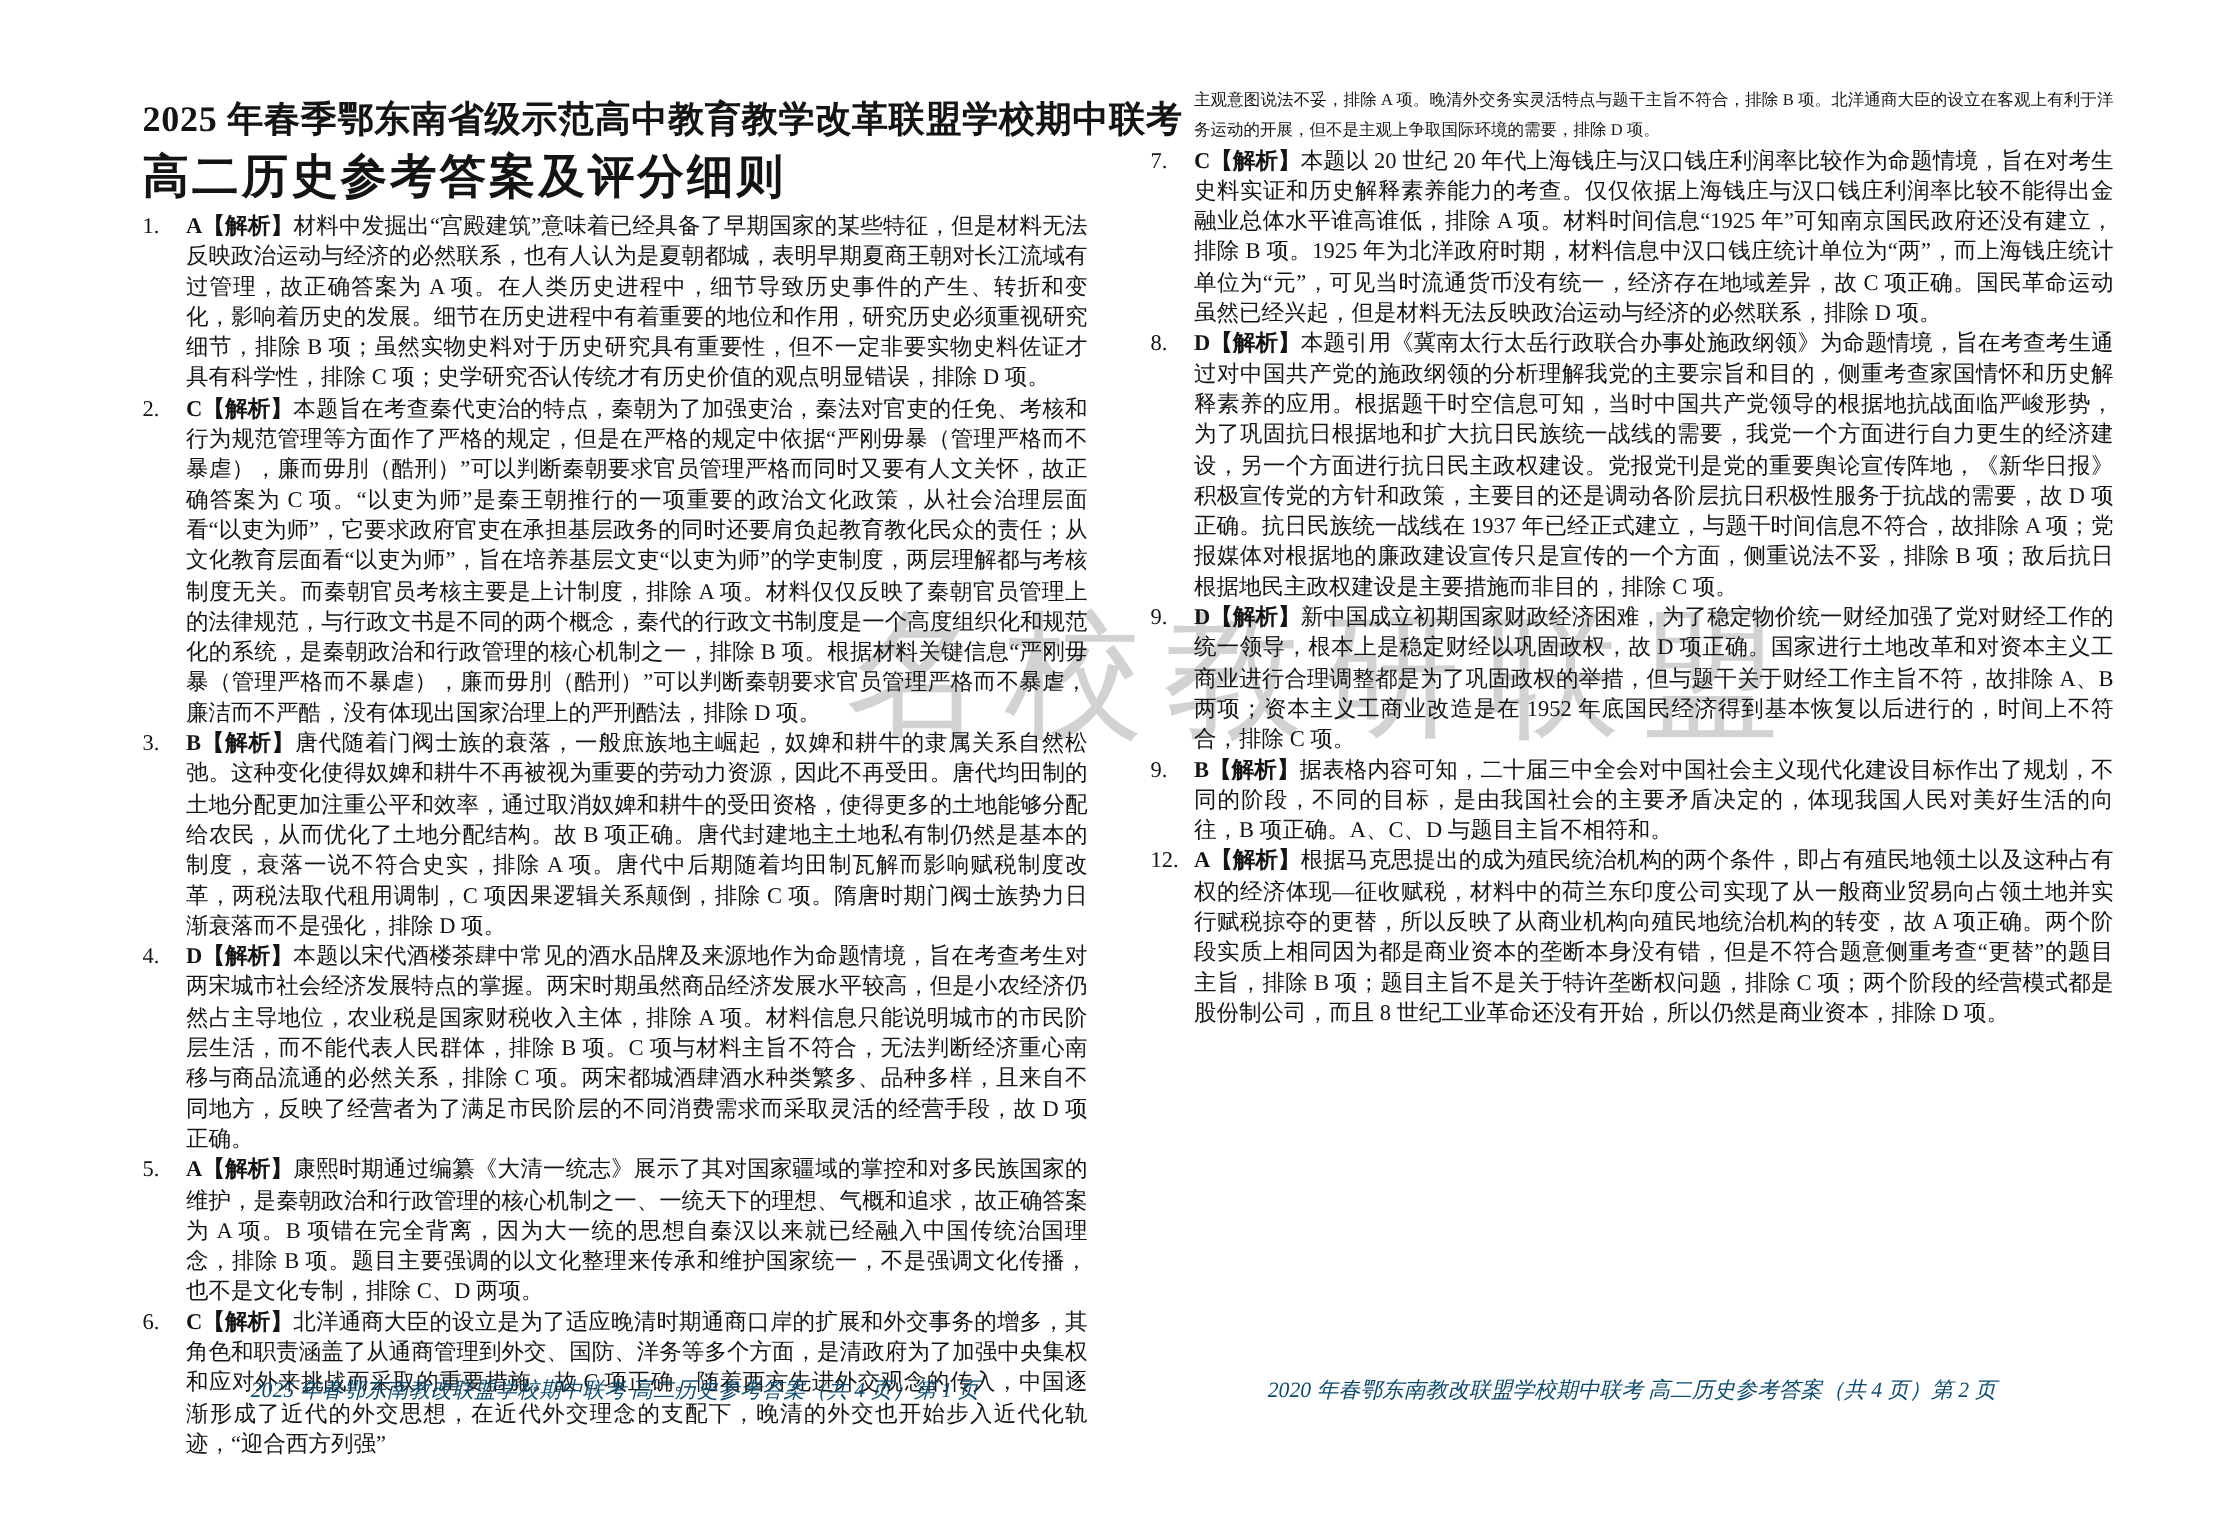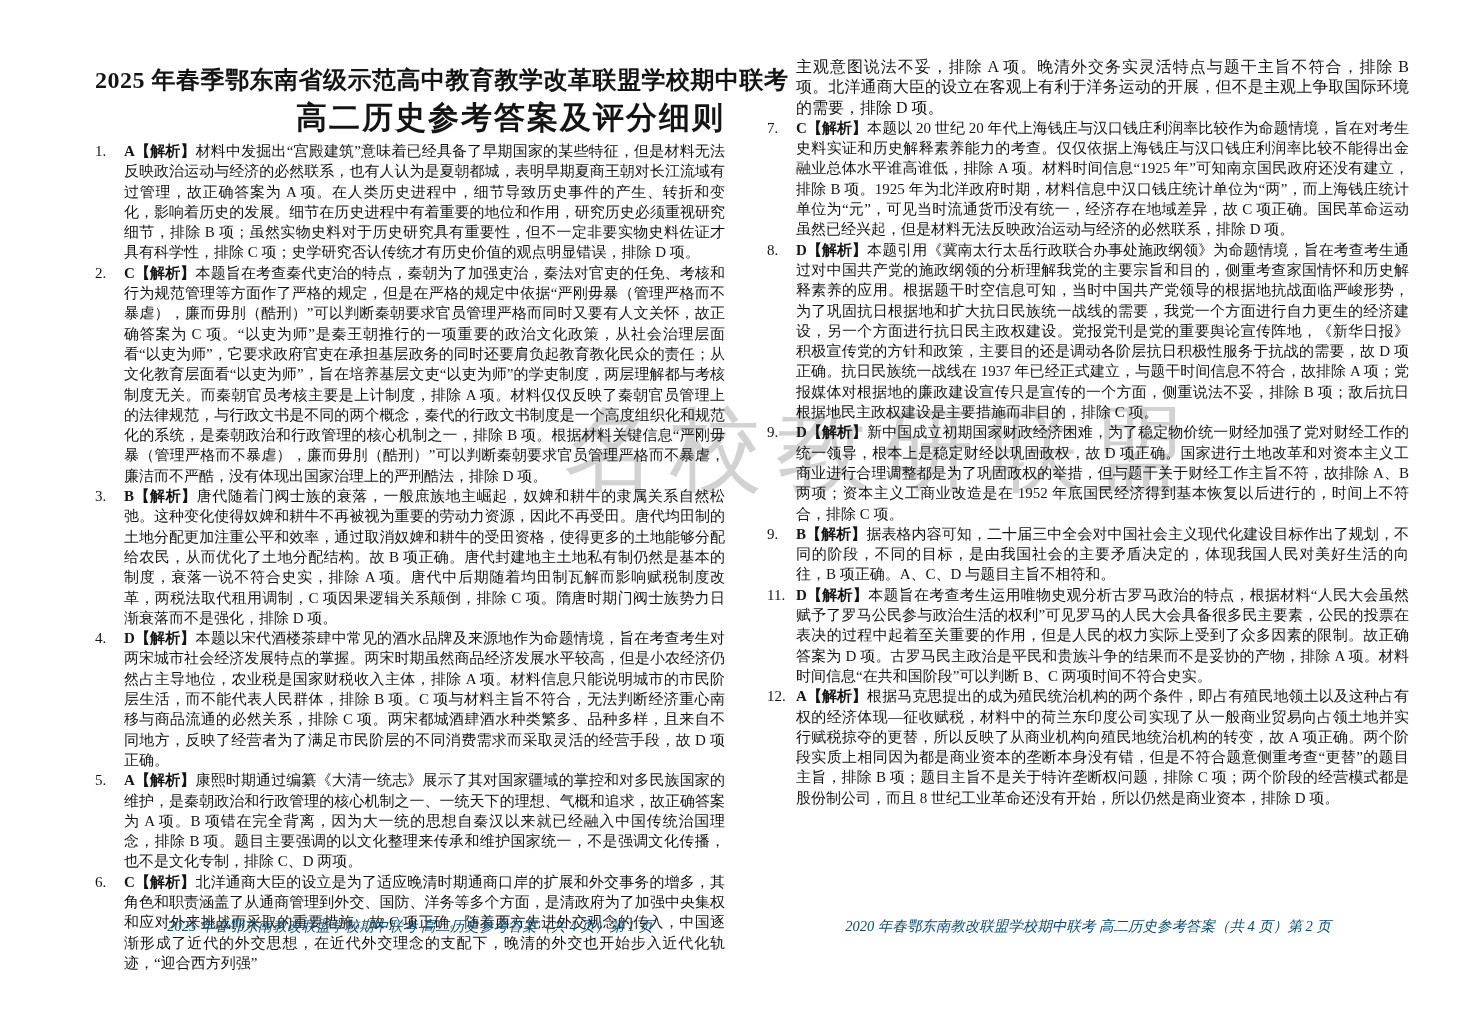--- a/index.html
+++ b/index.html
@@ -22,36 +22,36 @@
   }
   .col { position:absolute; z-index:1; }
   #col-left  { left:95px;  width:630px; top:64px; }
   #col-right { left:767px; width:642px; top:57px; }
   .title1 {
     text-align:center; font-weight:bold;
     font-size:24px; line-height:33px; letter-spacing:0.5px;
     white-space:nowrap;
   }
   .title2 {
-    text-align:right; font-weight:bold;
+    text-align:left; font-weight:bold;
     font-size:31px; line-height:41px; letter-spacing:2px;
     margin-bottom:3px;
   }
   .item {
     position:relative;
     padding-left:29px;
     font-size:15px; line-height:20.3px;
     text-align:justify;
     word-break:break-all;
   }
   .item .num { position:absolute; left:0; top:0; }
   .head { font-weight:bold; }
   .para {
     padding-left:29px;
-    font-size:16px; line-height:20.3px;
+    font-size:11px; line-height:20.3px;
     text-align:justify;
     word-break:break-all;
     font-family:Liberation Serif, serif;
   }
   .footer {
     position:absolute; top:917px; z-index:1;
     font-size:14.5px; font-style:italic;
     text-align:center;
     color:#0c4a6e;
   }
@@ -96,21 +96,18 @@
   <div class="item">
     <span class="num">8.</span><span class="head">D【解析】</span><span>本题引用《冀南太行太岳行政联合办事处施政纲领》为命题情境，旨在考查考生通过对中国共产党的施政纲领的分析理解我党的主要宗旨和目的，侧重考查家国情怀和历史解释素养的应用。根据题干时空信息可知，当时中国共产党领导的根据地抗战面临严峻形势，为了巩固抗日根据地和扩大抗日民族统一战线的需要，我党一个方面进行自力更生的经济建设，另一个方面进行抗日民主政权建设。党报党刊是党的重要舆论宣传阵地，《新华日报》积极宣传党的方针和政策，主要目的还是调动各阶层抗日积极性服务于抗战的需要，故 D 项正确。抗日民族统一战线在 1937 年已经正式建立，与题干时间信息不符合，故排除 A 项；党报媒体对根据地的廉政建设宣传只是宣传的一个方面，侧重说法不妥，排除 B 项；敌后抗日根据地民主政权建设是主要措施而非目的，排除 C 项。</span>
   </div>
   <div class="item">
     <span class="num">9.</span><span class="head">D【解析】</span><span>新中国成立初期国家财政经济困难，为了稳定物价统一财经加强了党对财经工作的统一领导，根本上是稳定财经以巩固政权，故 D 项正确。国家进行土地改革和对资本主义工商业进行合理调整都是为了巩固政权的举措，但与题干关于财经工作主旨不符，故排除 A、B 两项；资本主义工商业改造是在 1952 年底国民经济得到基本恢复以后进行的，时间上不符合，排除 C 项。</span>
   </div>
   <div class="item">
     <span class="num">9.</span><span class="head">B【解析】</span><span>据表格内容可知，二十届三中全会对中国社会主义现代化建设目标作出了规划，不同的阶段，不同的目标，是由我国社会的主要矛盾决定的，体现我国人民对美好生活的向往，B 项正确。A、C、D 与题目主旨不相符和。</span>
   </div>
   <div class="item">
-    <span class="num">11.</span><span class="head">D【解析】</span><span>本题旨在考查考生运用唯物史观分析古罗马政治的特点，根据材料“人民大会虽然赋予了罗马公民参与政治生活的权利”可见罗马的人民大会具备很多民主要素，公民的投票在表决的过程中起着至关重要的作用，但是人民的权力实际上受到了众多因素的限制。故正确答案为 D 项。古罗马民主政治是平民和贵族斗争的结果而不是妥协的产物，排除 A 项。材料时间信息“在共和国阶段”可以判断 B、C 两项时间不符合史实。</span>
-  </div>
-  <div class="item">
     <span class="num">12.</span><span class="head">A【解析】</span><span>根据马克思提出的成为殖民统治机构的两个条件，即占有殖民地领土以及这种占有权的经济体现—征收赋税，材料中的荷兰东印度公司实现了从一般商业贸易向占领土地并实行赋税掠夺的更替，所以反映了从商业机构向殖民地统治机构的转变，故 A 项正确。两个阶段实质上相同因为都是商业资本的垄断本身没有错，但是不符合题意侧重考查“更替”的题目主旨，排除 B 项；题目主旨不是关于特许垄断权问题，排除 C 项；两个阶段的经营模式都是股份制公司，而且 8 世纪工业革命还没有开始，所以仍然是商业资本，排除 D 项。</span>
   </div>
 </div>
 
 <div class="footer" id="footer-left">2025 年春鄂东南教改联盟学校期中联考  高二历史参考答案（共 4 页）第 1 页</div>
 <div class="footer" id="footer-right">2020 年春鄂东南教改联盟学校期中联考  高二历史参考答案（共 4 页）第 2 页</div>
 
 </body></html>

